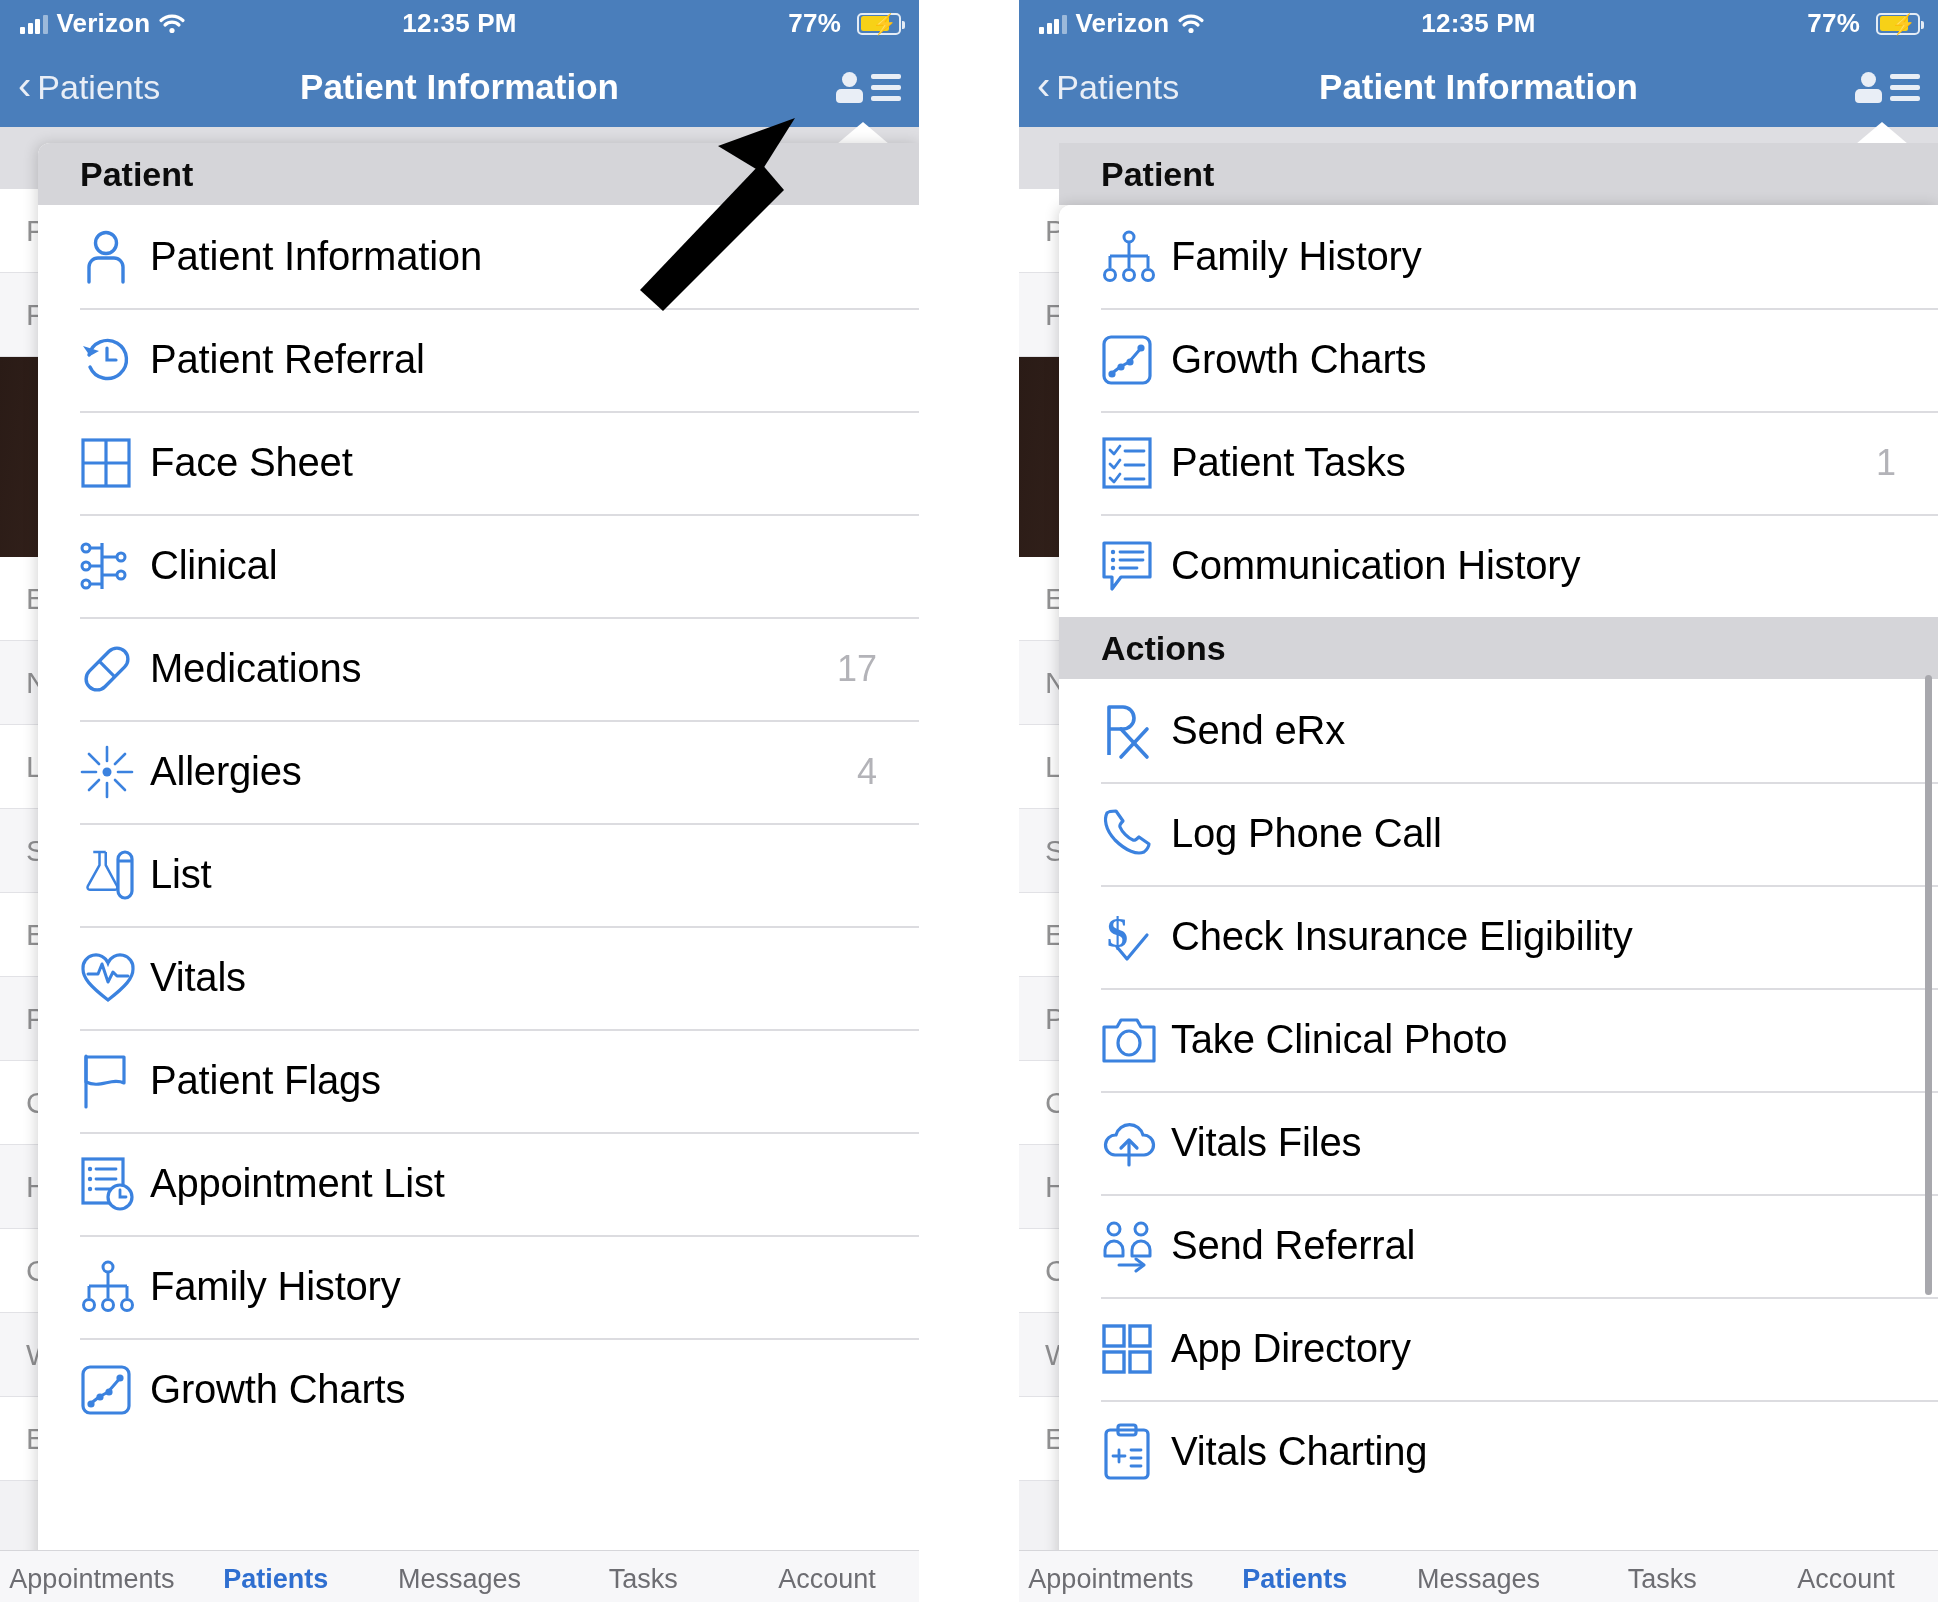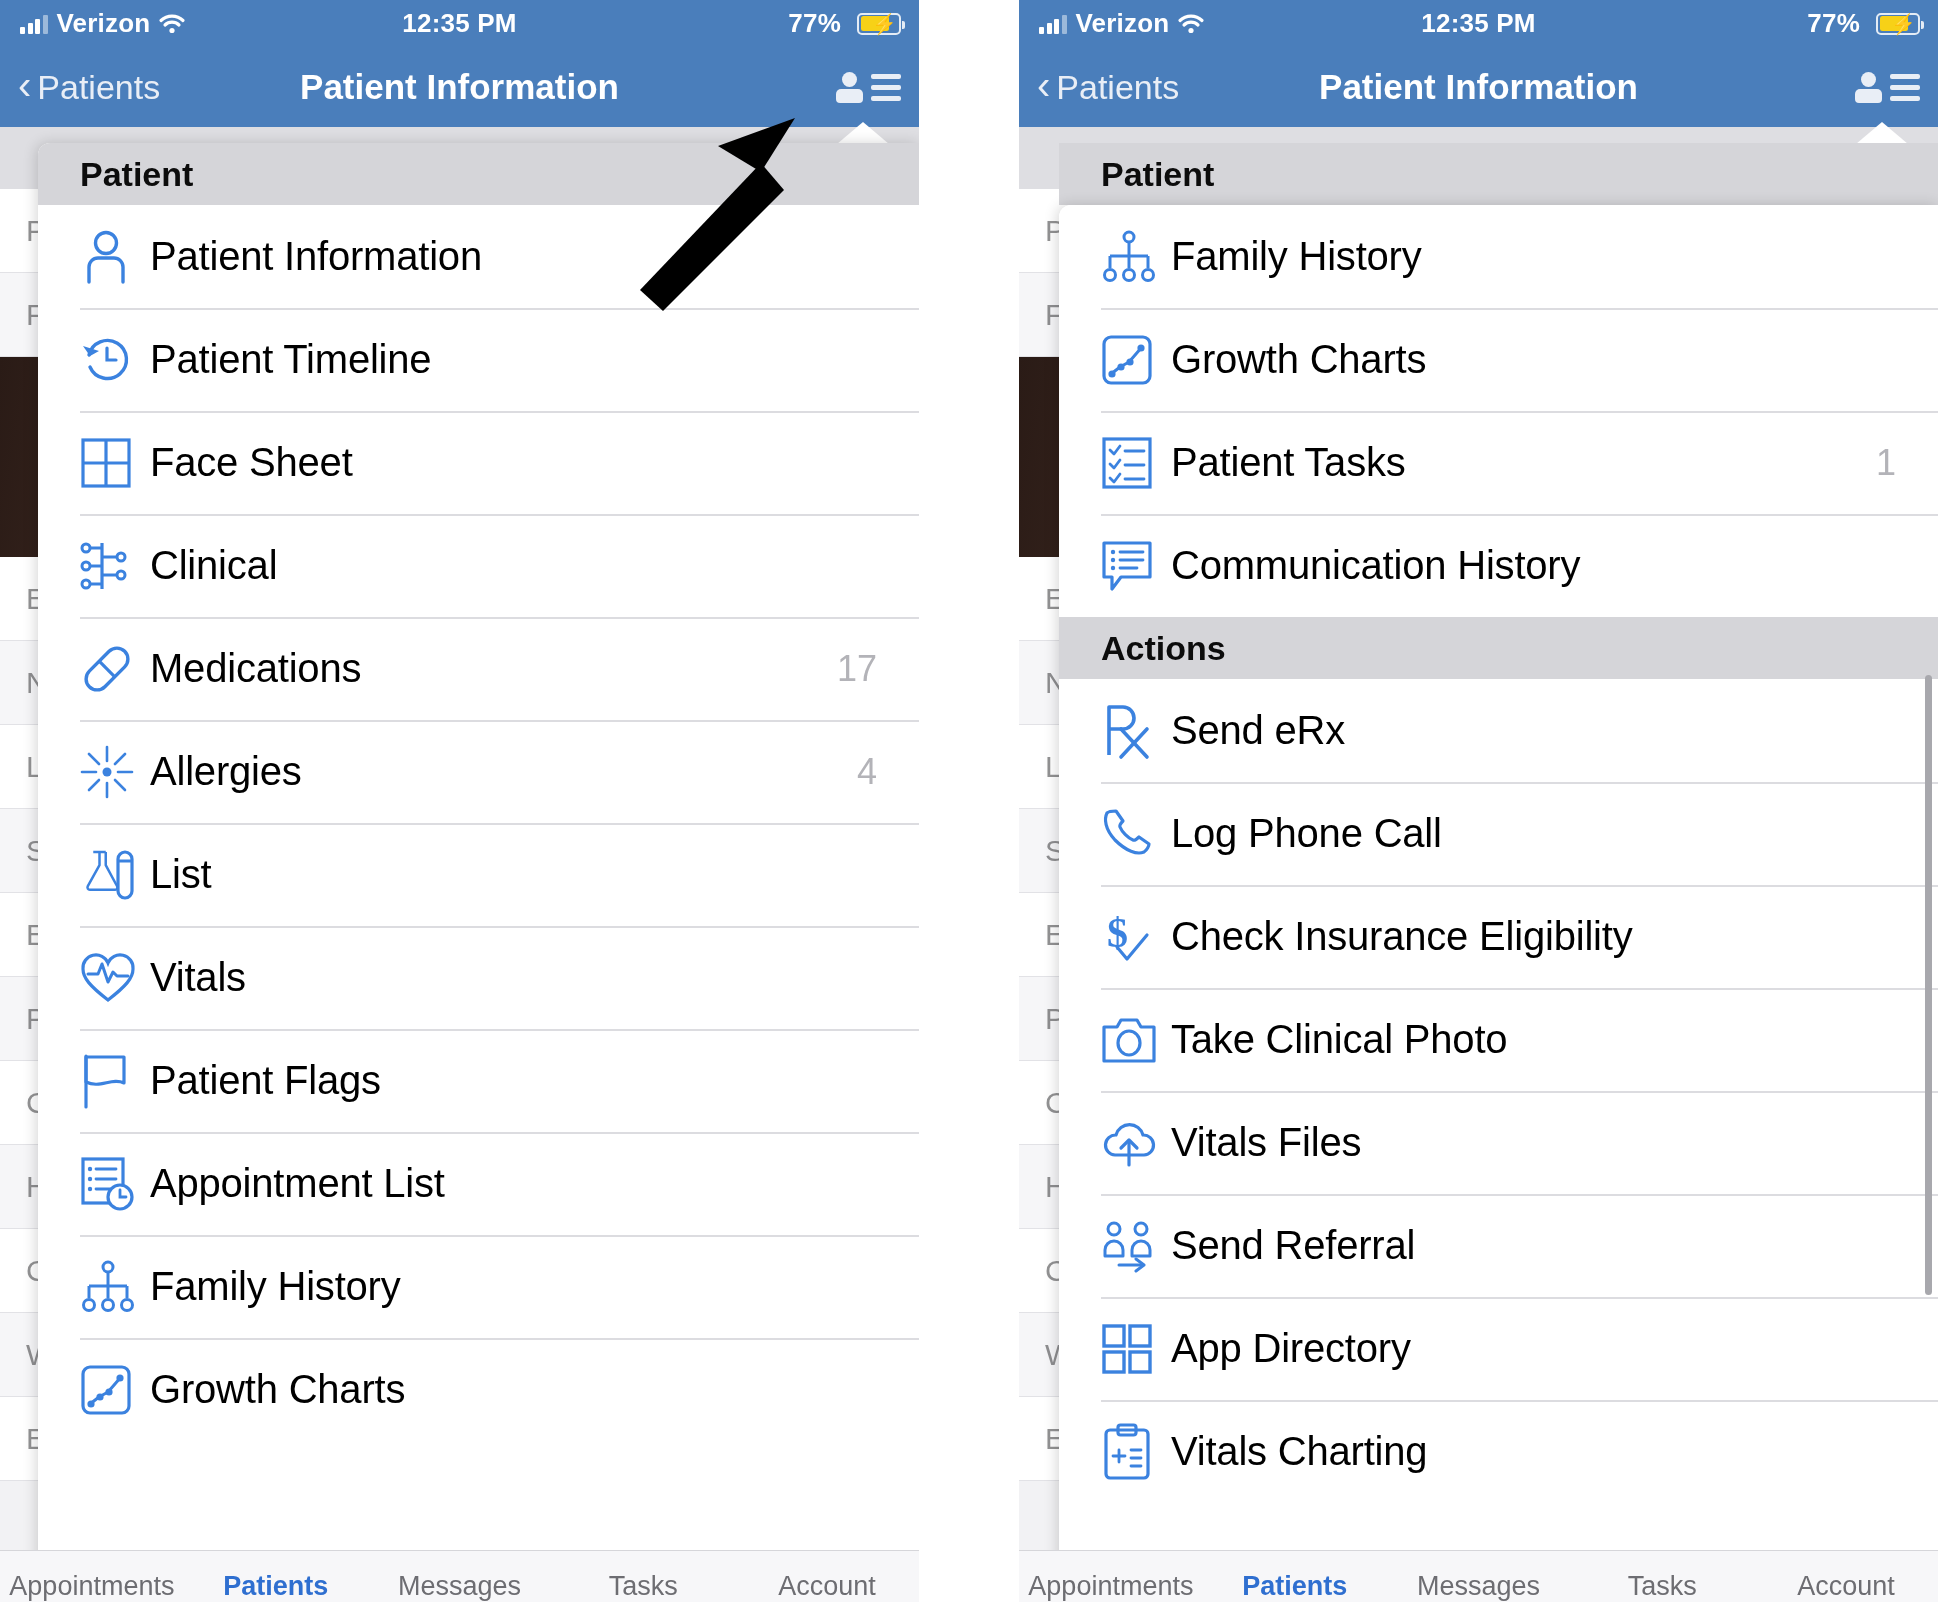--- a/index.html
+++ b/index.html
@@ -66,21 +66,21 @@
   .bg-row.alt { background: #f6f6f8; }
   .bg-row .rl { opacity: .55; }
   .bg-row .rr { margin-left: auto; opacity: .5; }
   .bg-row .rr.blue { color: #2f6fd0; }
   .bg-photo { height: 200px; background: linear-gradient(100deg,#2a1b16 0%,#4a3128 35%,#6d5244 60%,#241914 100%); }
 
   
   .tabbar {
     position: absolute; left: 0; right: 0; bottom: 0; height: 52px;
     background: #f7f7f9; border-top: 1px solid #d6d6da;
-    display: flex; align-items: flex-end; z-index: 60; padding-top: 6px;
+    display: flex; align-items: center; z-index: 60; padding-top: 6px;
   }
   .tab { flex: 1; text-align: center; font-size: 27px; color: #6d6d72; }
   .tab.active { color: #2f6fd0; font-weight: bold; }
 
   
   .menu {
     position: absolute; z-index: 50; background: #fff;
     border-radius: 12px 0 0 0; overflow: hidden;
     box-shadow: -2px 0 14px rgba(0,0,0,.16);
   }
@@ -236,21 +236,21 @@
         </div>
 
         <div class="mrow">
           <span class="ic">
             <svg width="54" height="54" viewBox="0 0 54 54">
                 <path d="M9 22 A19 19 0 1 1 10 34" fill="none" stroke="#3b82df" stroke-width="3.4" stroke-linecap="round"></path>
                 <path d="M3 13 L10 23 L19 18 Z" fill="#3b82df"></path>
                 <path d="M27 15 V27 H36" fill="none" stroke="#3b82df" stroke-width="3.2" stroke-linecap="round"></path>
               </svg>
           </span>
-          <span class="lbl">Patient Timeline</span>
+          <span class="lbl">Patient Referral</span>
           <span class="cnt"></span>
         </div>
 
         <div class="mrow">
           <span class="ic">
             <svg width="52" height="52" viewBox="0 0 52 52">
                 <rect x="3" y="3" width="46" height="46" fill="none" stroke="#3b82df" stroke-width="3.2"></rect>
                 <line x1="26" y1="3" x2="26" y2="49" stroke="#3b82df" stroke-width="3.2"></line>
                 <line x1="3" y1="26" x2="49" y2="26" stroke="#3b82df" stroke-width="3.2"></line>
               </svg>

